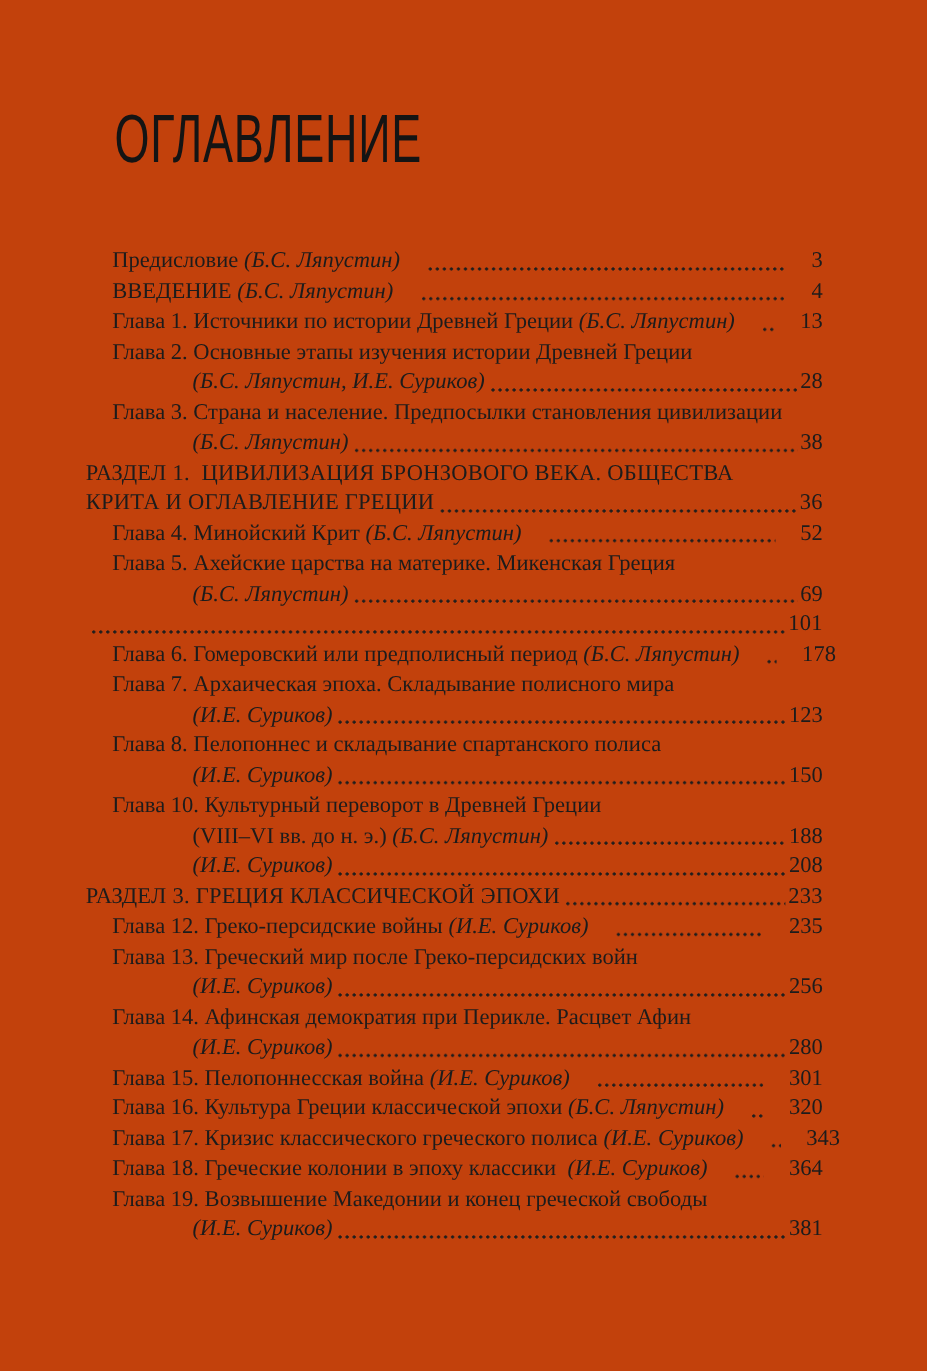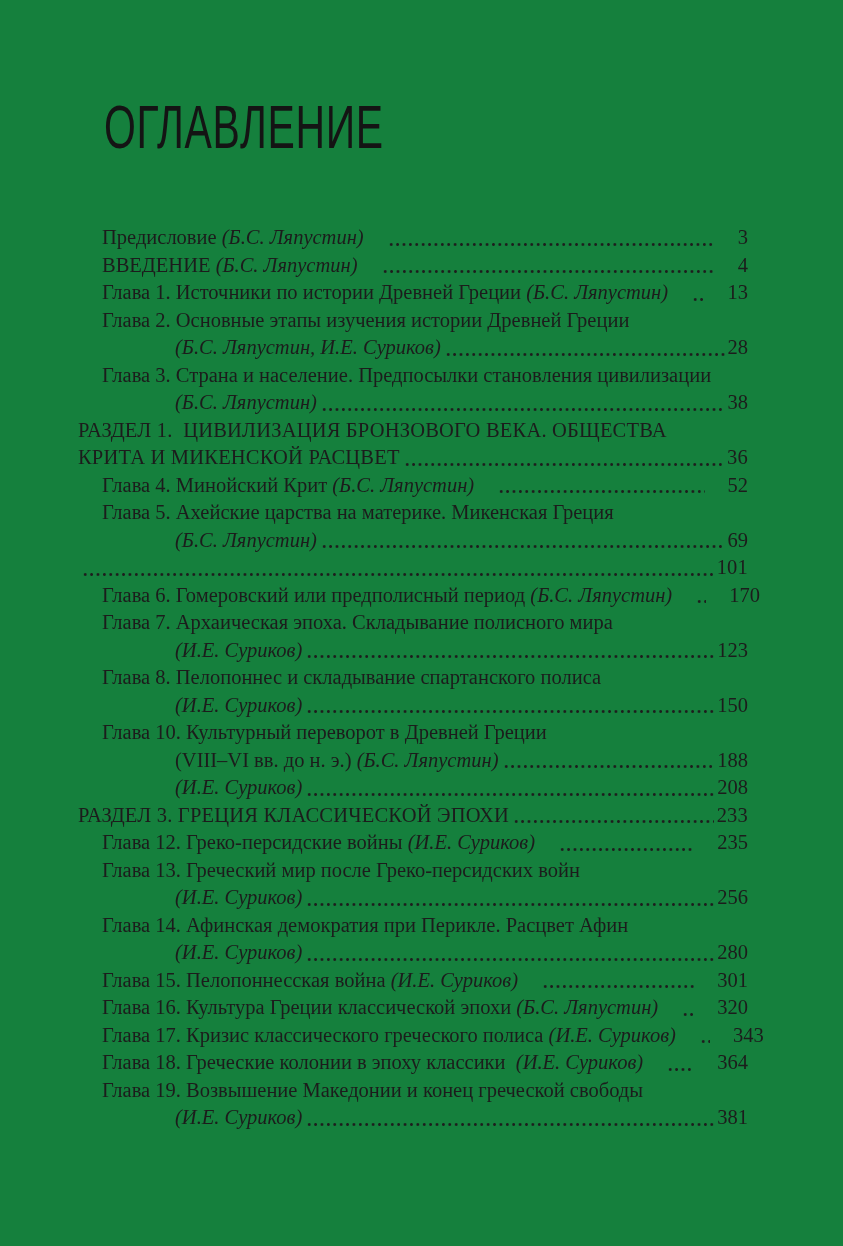--- a/index.html
+++ b/index.html
@@ -1,20 +1,20 @@
 <!DOCTYPE html>
 <html><head>
 <meta charset="utf-8">
 <style>
   html, body { margin: 0; padding: 0; background: #ffffff; }
   .page {
     position: relative;
     width: 843px;
     height: 1246px;
-    background: #15803d;
+    background: #c2410c;
     box-sizing: border-box;
     padding: 96px 95px 0 78px;
     font-family: "Liberation Serif", serif;
     color: #1c1c1c;
     overflow: hidden;
   }
   .doc-title {
     font-family: "Liberation Sans", sans-serif;
     font-weight: 300;
     font-size: 62px;
@@ -84,21 +84,21 @@
           <span class="toc-text"><span class="it">(Б.С. Ляпустин)</span></span>
           <span class="dots"></span>
           <span class="pg">38</span>
         </div>
       </div>
       <div class="toc-block">
         <div class="toc-row indent-0 section">
           <span class="toc-text"><span class="up">РАЗДЕЛ 1.&nbsp; ЦИВИЛИЗАЦИЯ БРОНЗОВОГО ВЕКА. ОБЩЕСТВА</span></span>
         </div>
         <div class="toc-row indent-0 section">
-          <span class="toc-text"><span class="up">КРИТА И МИКЕНСКОЙ РАСЦВЕТ</span></span>
+          <span class="toc-text"><span class="up">КРИТА И ОГЛАВЛЕНИЕ ГРЕЦИИ</span></span>
           <span class="dots"></span>
           <span class="pg">36</span>
         </div>
         <div class="toc-row indent-1">
           <span class="toc-text"><span class="up">Глава 4. Минойский Крит </span><span class="it">(Б.С. Ляпустин)</span></span>
           <span class="dots"></span>
           <span class="pg">52</span>
         </div>
         <div class="toc-row indent-1">
           <span class="toc-text"><span class="up">Глава 5. Ахейские царства на материке. Микенская Греция</span></span>
@@ -110,21 +110,21 @@
         </div>
       </div>
       <div class="toc-block">
         <div class="toc-row indent-0 section">
           <span class="dots"></span>
           <span class="pg">101</span>
         </div>
         <div class="toc-row indent-1">
           <span class="toc-text"><span class="up">Глава 6. Гомеровский или предполисный период </span><span class="it">(Б.С. Ляпустин)</span></span>
           <span class="dots"></span>
-          <span class="pg">170</span>
+          <span class="pg">178</span>
         </div>
         <div class="toc-row indent-1">
           <span class="toc-text"><span class="up">Глава 7. Архаическая эпоха. Складывание полисного мира</span></span>
         </div>
         <div class="toc-row indent-2">
           <span class="toc-text"><span class="it">(И.Е. Суриков) </span></span>
           <span class="dots"></span>
           <span class="pg">123</span>
         </div>
         <div class="toc-row indent-1">

